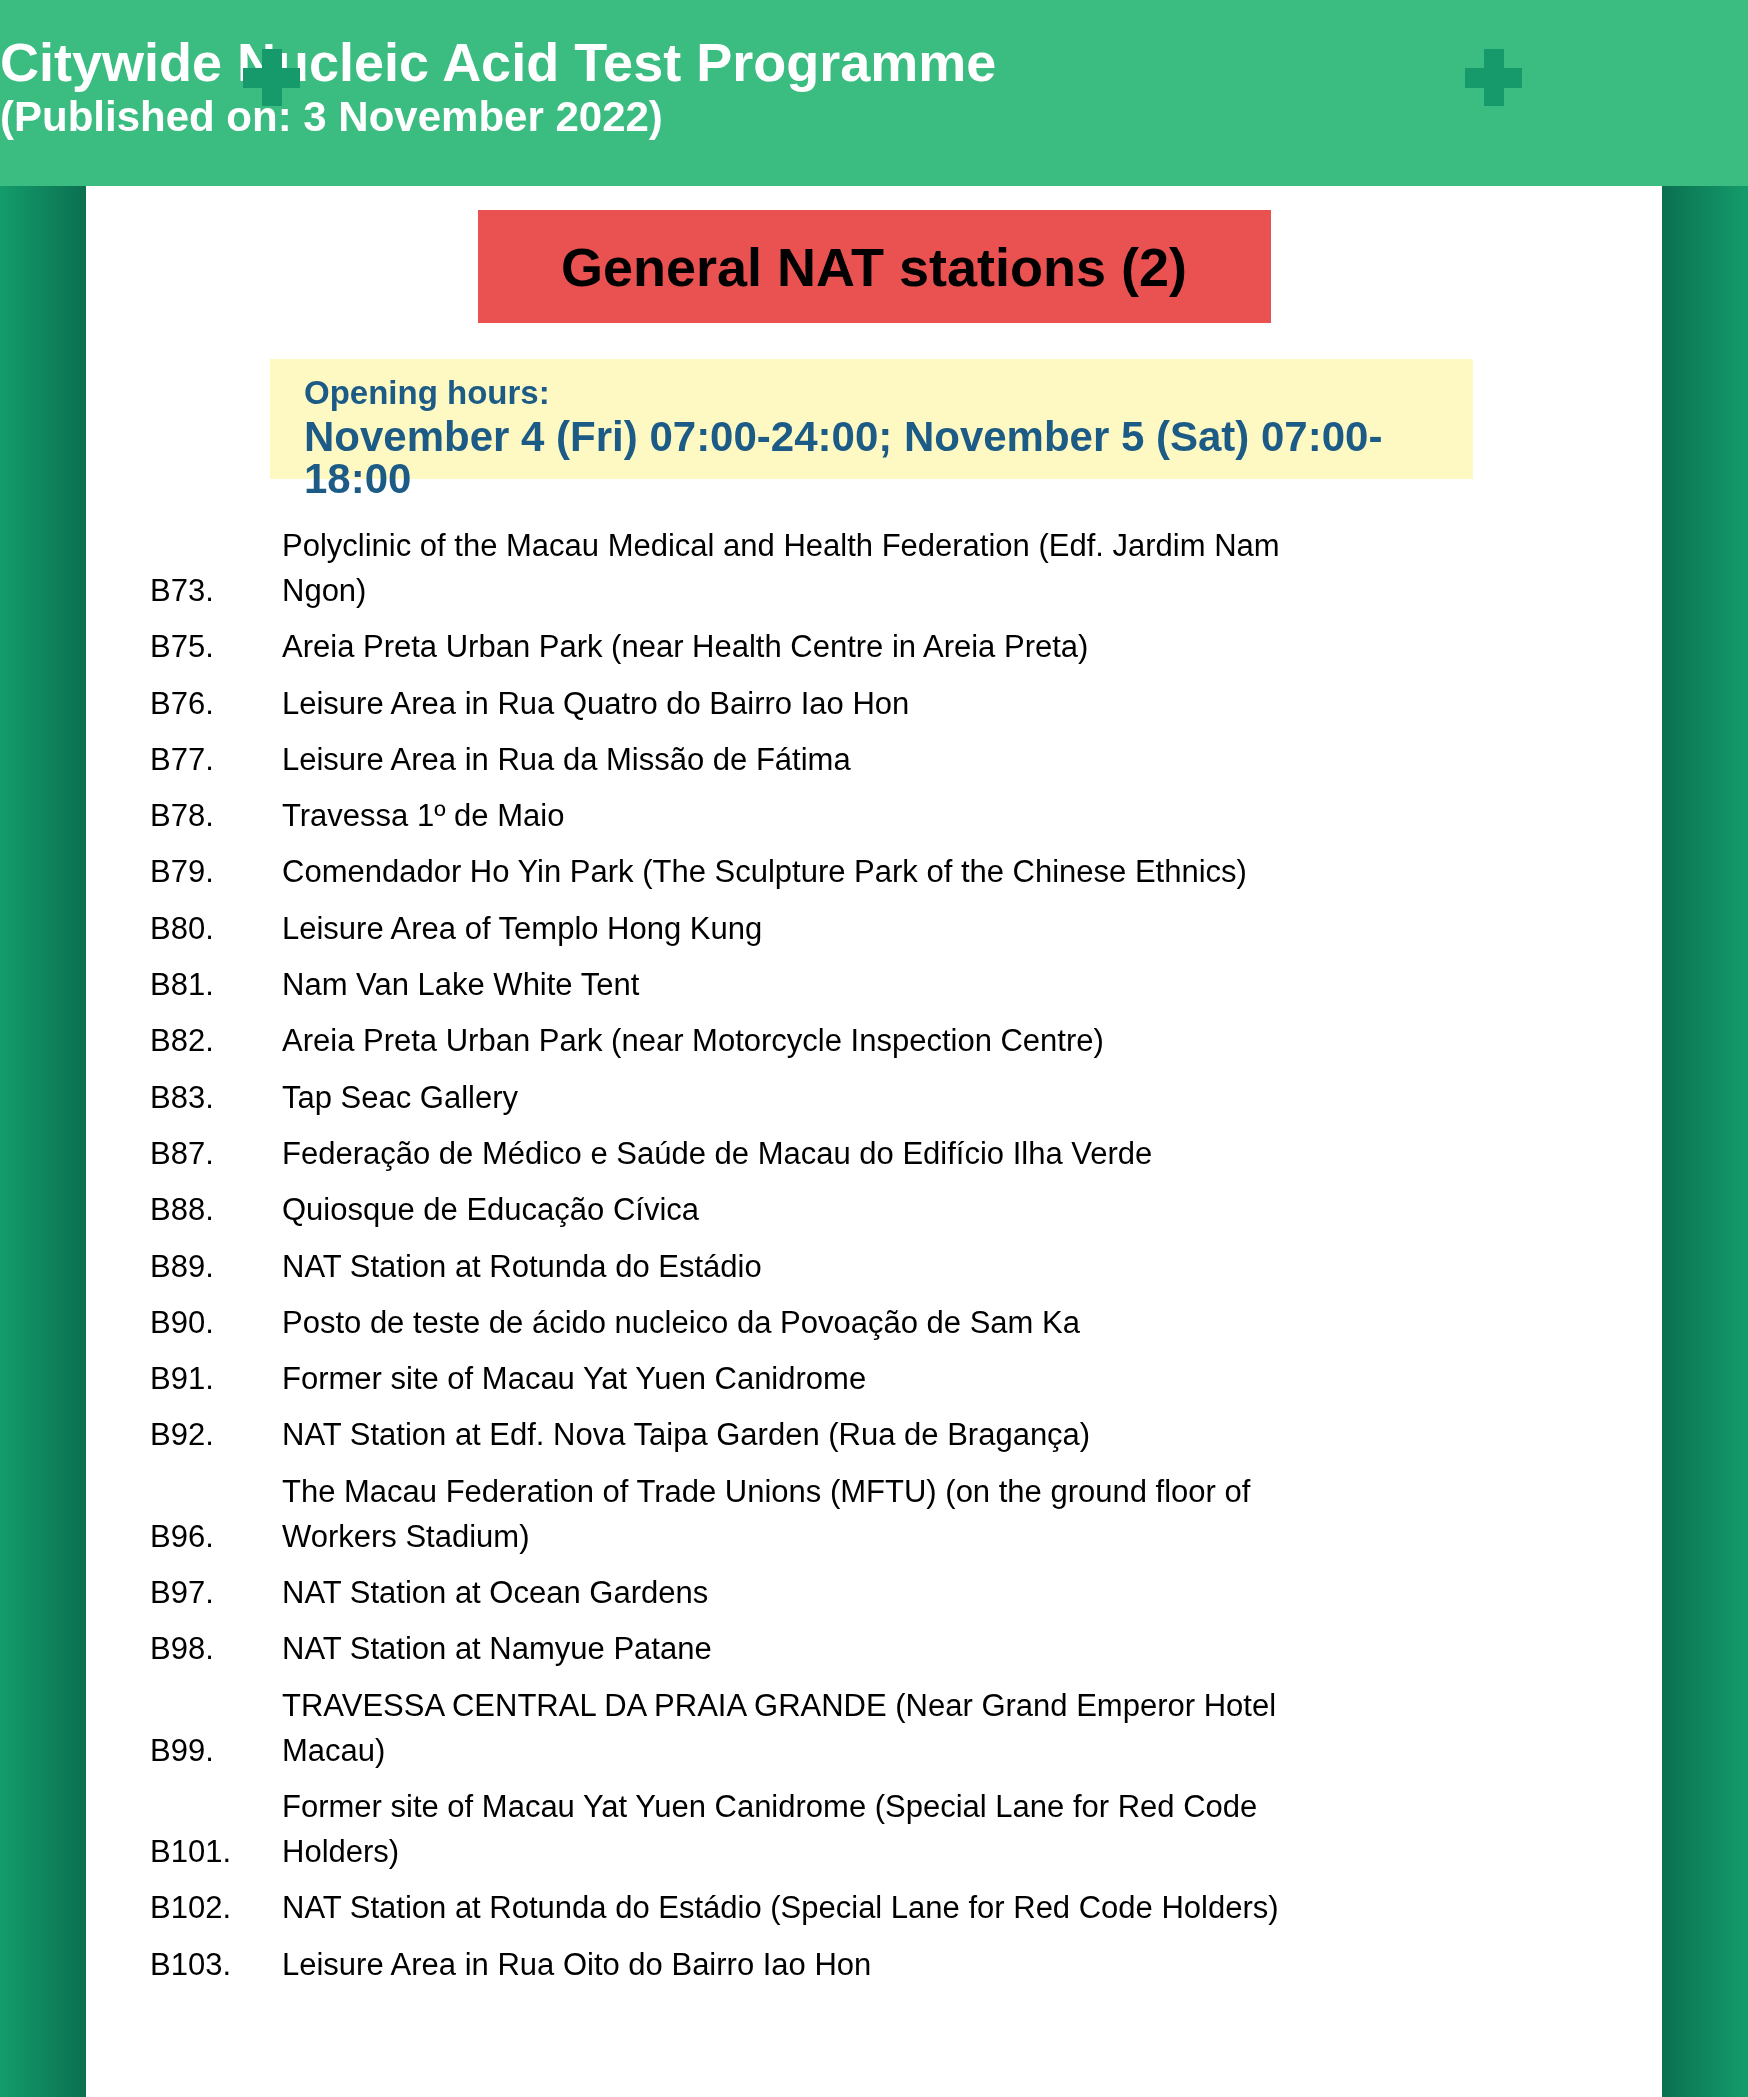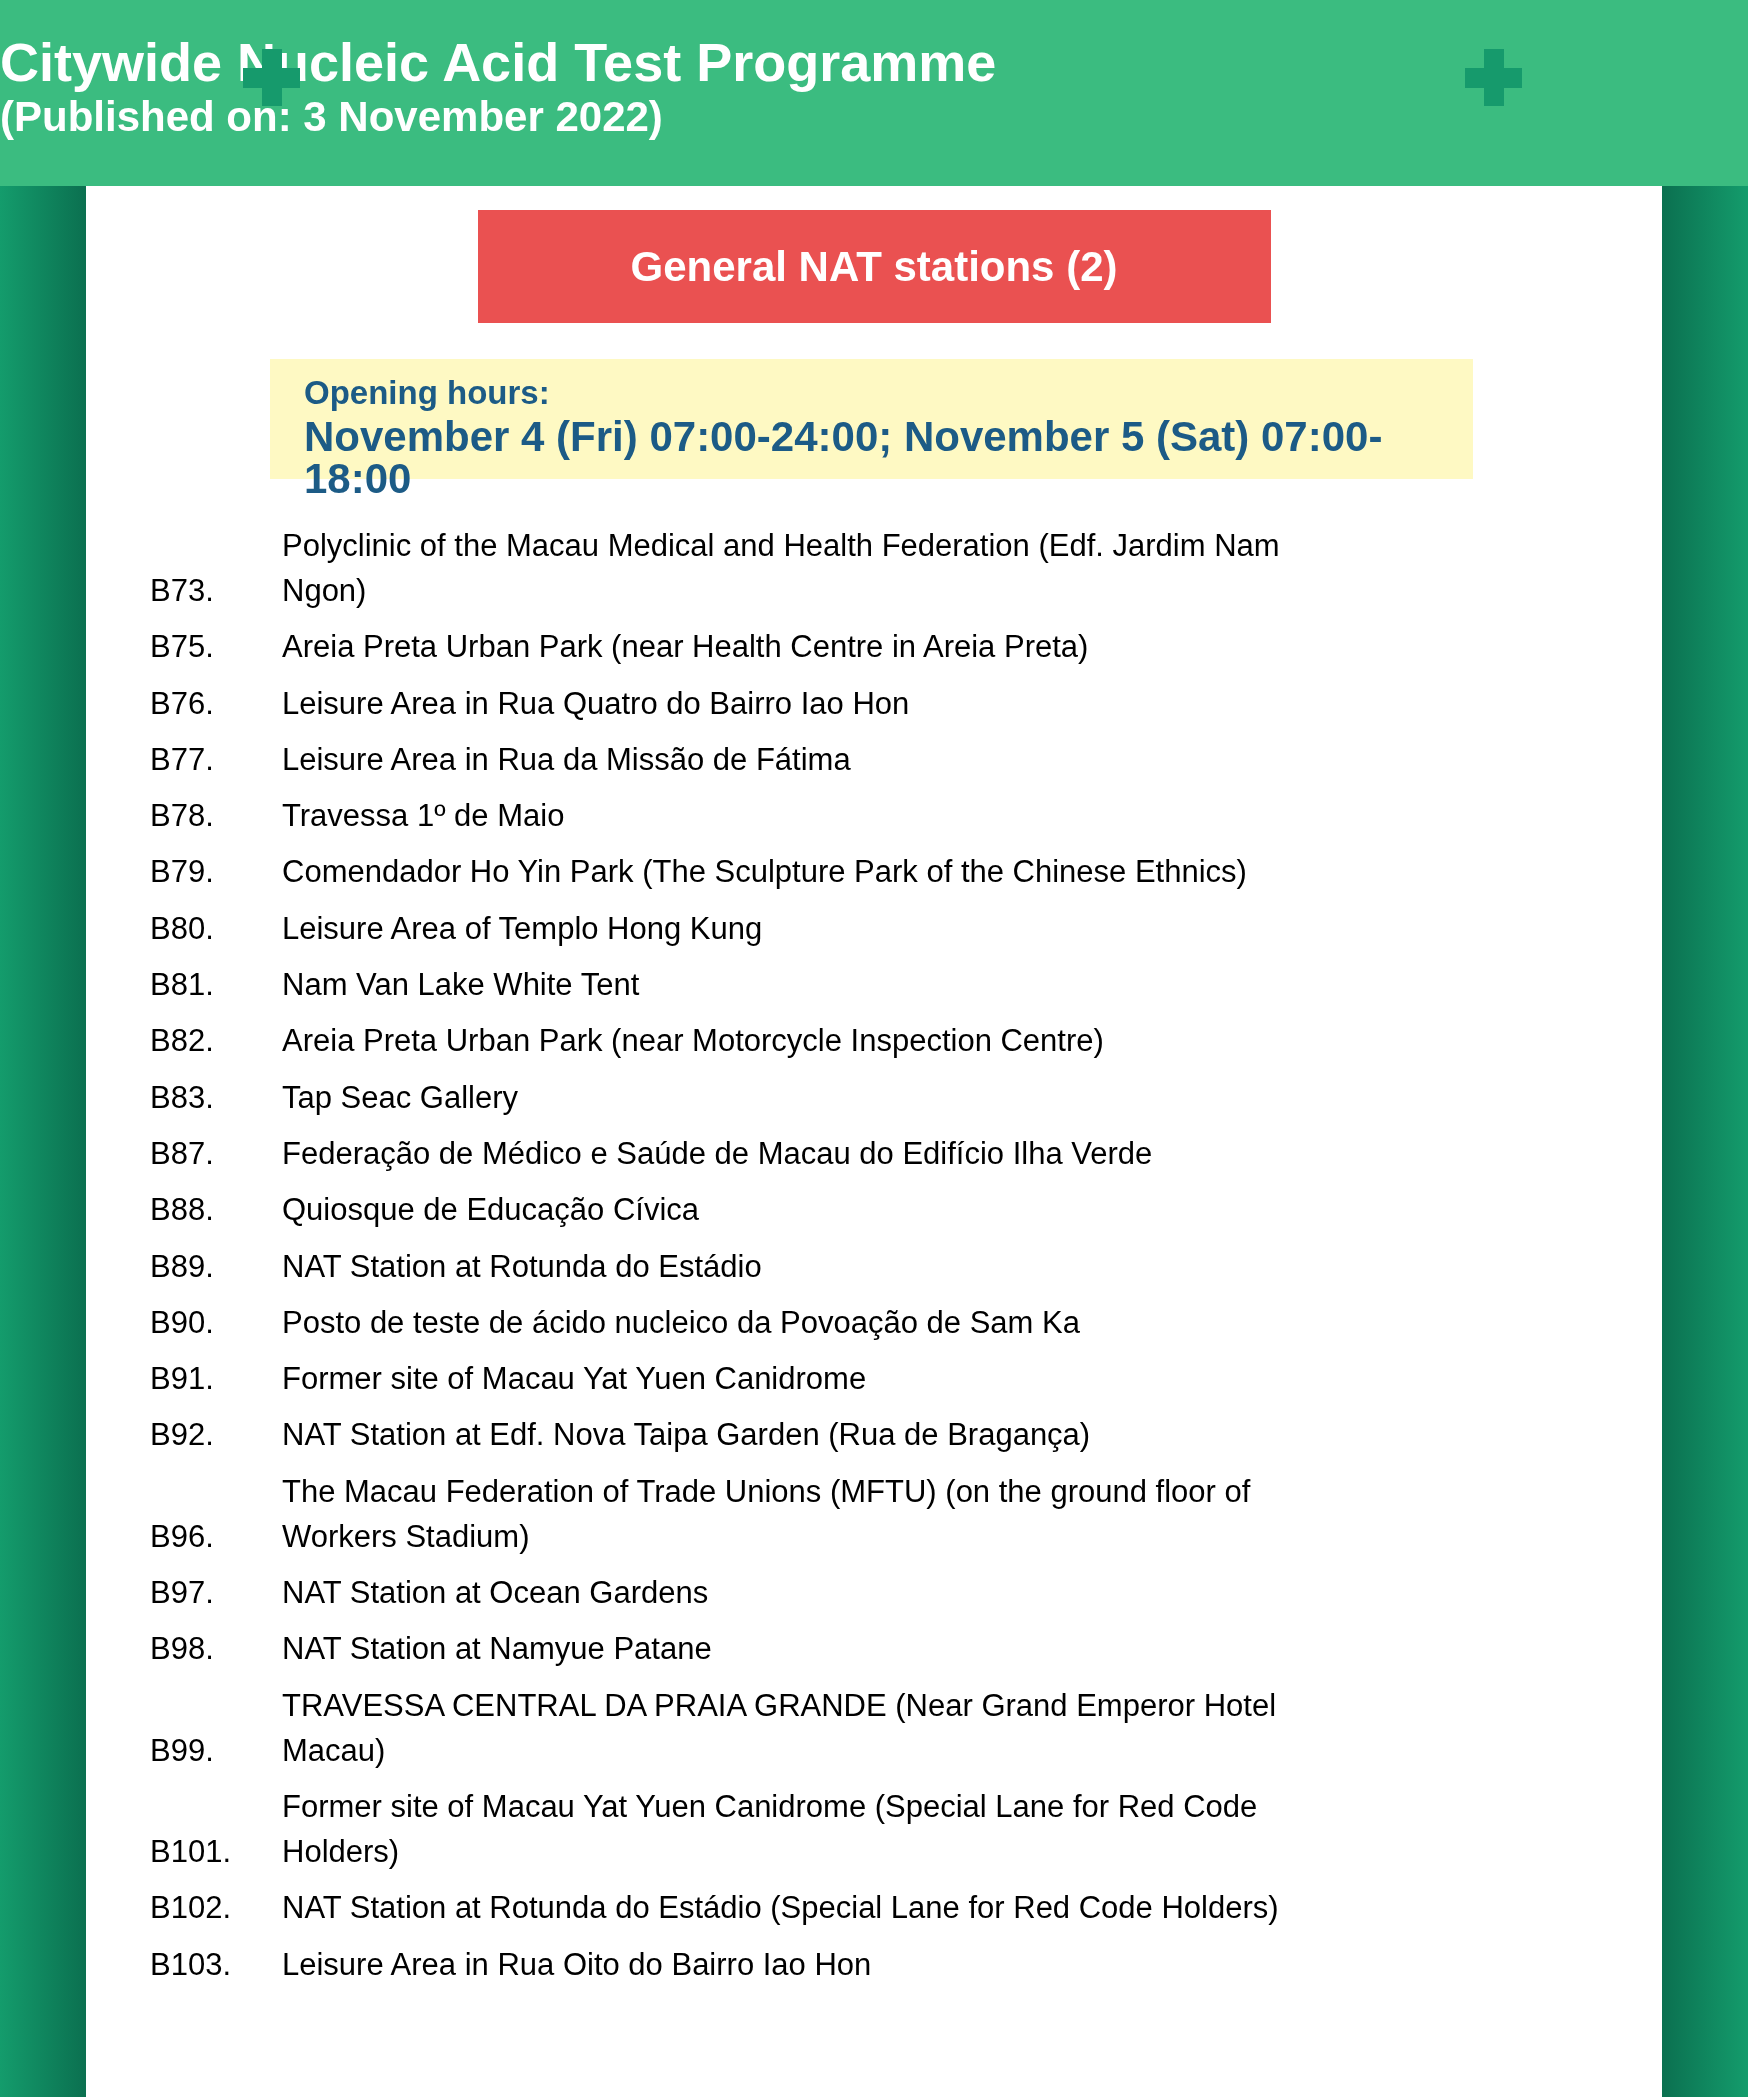--- a/index.html
+++ b/index.html
@@ -46,21 +46,21 @@
   }
 
   
   .section-banner {
     width: 793px; height: 113px;
     margin: 24px auto 0 auto;
     background: #ea5151;
     display: flex; align-items: center; justify-content: center;
   }
   .section-banner .label {
-    color: #ffffff; font-size: 42px; font-weight: 700;
+    color: #000000; font-size: 54px; font-weight: 700;
   }
 
   
   .opening-box {
     margin: 36px 0 0 184px;
     width: 1203px; height: 120px;
     background: #fef9c3;
     box-sizing: border-box;
     padding: 12.6px 0 0 34px;
     color: #1c5b86;

